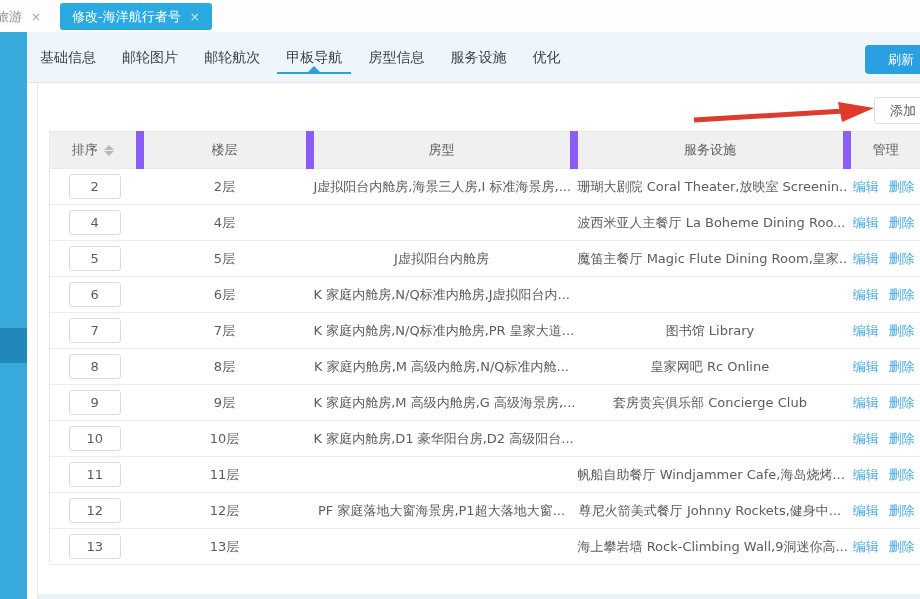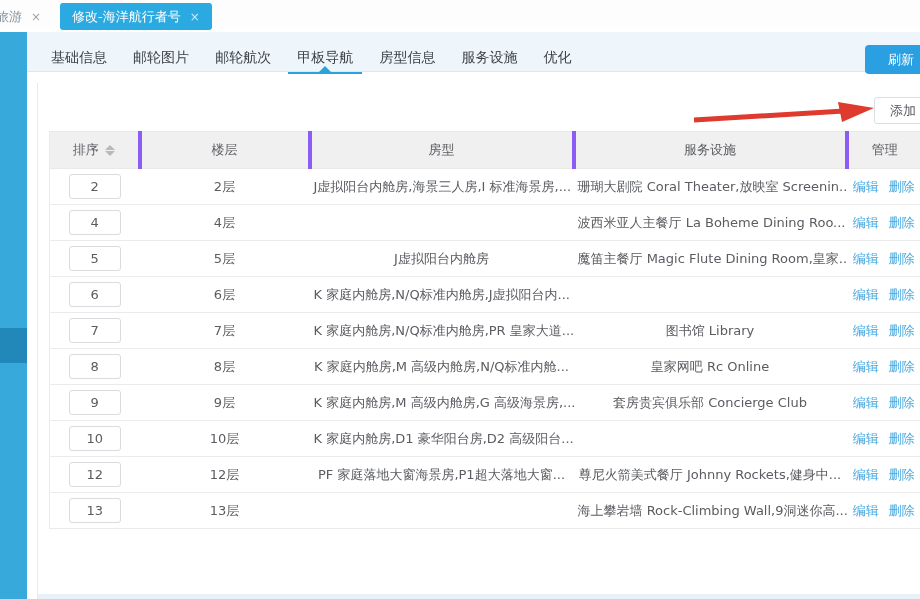--- a/index.html
+++ b/index.html
@@ -22,22 +22,22 @@
   .wtab.active { left:60px; background:#2baae2; color:#fff; padding:0 12px; }
   .wtab.active .close { color:#cfeaf8; }
 
   
   .sidebar { position:absolute; top:32px; left:0; bottom:0; width:27px; background:#37a9db; }
   .sidebar .active-block { position:absolute; top:296px; left:0; right:0; height:35px; background:#2288ba; }
 
   
   .main { position:absolute; top:32px; left:27px; right:0; bottom:0; }
 
-  .navbar { position:absolute; top:0; left:0; right:0; height:40px;
-            background:#eef6fc; border-bottom:1px solid #dfe6ec; padding-left:24px; }
+  .navbar { position:absolute; top:0; left:0; right:0; height:51px;
+            background:#eef6fc; border-bottom:1px solid #dfe6ec; padding-left:13px; }
   .nav-tab { position:relative; display:inline-block; height:50px; line-height:50px;
              font-size:14px; color:#3c4148; margin-right:21px; cursor:pointer; }
   .nav-tab.active::after { content:""; position:absolute; left:-9px; right:-9px; bottom:8px;
              height:2px; background:#2aa2dc; }
   .nav-tab.active .caret-up { position:absolute; bottom:10px; left:50%; margin-left:-6px;
              width:0; height:0; border-left:6px solid transparent; border-right:6px solid transparent;
              border-bottom:6px solid #2aa2dc; }
 
   .refresh-btn { position:absolute; top:13px; left:838px; width:72px; height:29px;
              background:#2aa0e2; color:#fff; font-size:13px; text-align:center; line-height:29px;
@@ -53,21 +53,21 @@
 
   .arrow-svg { position:absolute; top:14px; left:648px; pointer-events:none; }
 
   
   table.grid { position:absolute; top:48px; left:11px; width:872px;
                border-collapse:collapse; table-layout:fixed; font-size:13px; }
   table.grid col.c1{width:90px;} table.grid col.c2{width:170px;} table.grid col.c3{width:264px;}
   table.grid col.c4{width:273px;} table.grid col.c5{width:75px;}
   table.grid th { height:37px; background:#f0f0f0; color:#5b5d61; font-weight:normal;
                   text-align:center; border-top:1px solid #e9e9e9; border-bottom:1px solid #e9e9e9;
-                  border-left:4px solid #8b5cf6; white-space:nowrap; overflow:hidden; }
+                  border-left:8px solid #8b5cf6; white-space:nowrap; overflow:hidden; }
   table.grid th:first-child { border-left:1px solid #e9e9e9; }
   table.grid th:last-child  { border-right:1px solid #e9e9e9; }
   table.grid td { height:36px; text-align:center; color:#5a5c61; border-bottom:1px solid #ebebeb;
                   white-space:nowrap; overflow:hidden; padding:0 4px; }
   table.grid td:first-child { border-left:1px solid #ebebeb; }
   table.grid td:last-child  { border-right:1px solid #ebebeb; }
 
   .sort-input { width:52px; height:25px; border:1px solid #d9dbde; border-radius:3px;
                 text-align:center; font-size:13px; color:#5a5c61; background:#fff;
                 font-family:inherit; }
@@ -232,20 +232,32 @@
     <td>10层</td>
     <td>K 家庭内舱房,D1 豪华阳台房,D2 高级阳台...</td>
     <td></td>
     <td>
       <a class="op-link">编辑</a>
       <a class="op-link">删除</a>
     </td>
   </tr>
           <tr>
     <td>
+      <input class="sort-input" value="11" style="">
+    </td>
+    <td>11层</td>
+    <td></td>
+    <td>帆船自助餐厅 Windjammer Cafe,海岛烧烤...</td>
+    <td>
+      <a class="op-link">编辑</a>
+      <a class="op-link">删除</a>
+    </td>
+  </tr>
+          <tr>
+    <td>
       <input class="sort-input" value="12" style="">
     </td>
     <td>12层</td>
     <td>PF 家庭落地大窗海景房,P1超大落地大窗...</td>
     <td>尊尼火箭美式餐厅 Johnny Rockets,健身中...</td>
     <td>
       <a class="op-link">编辑</a>
       <a class="op-link">删除</a>
     </td>
   </tr>

